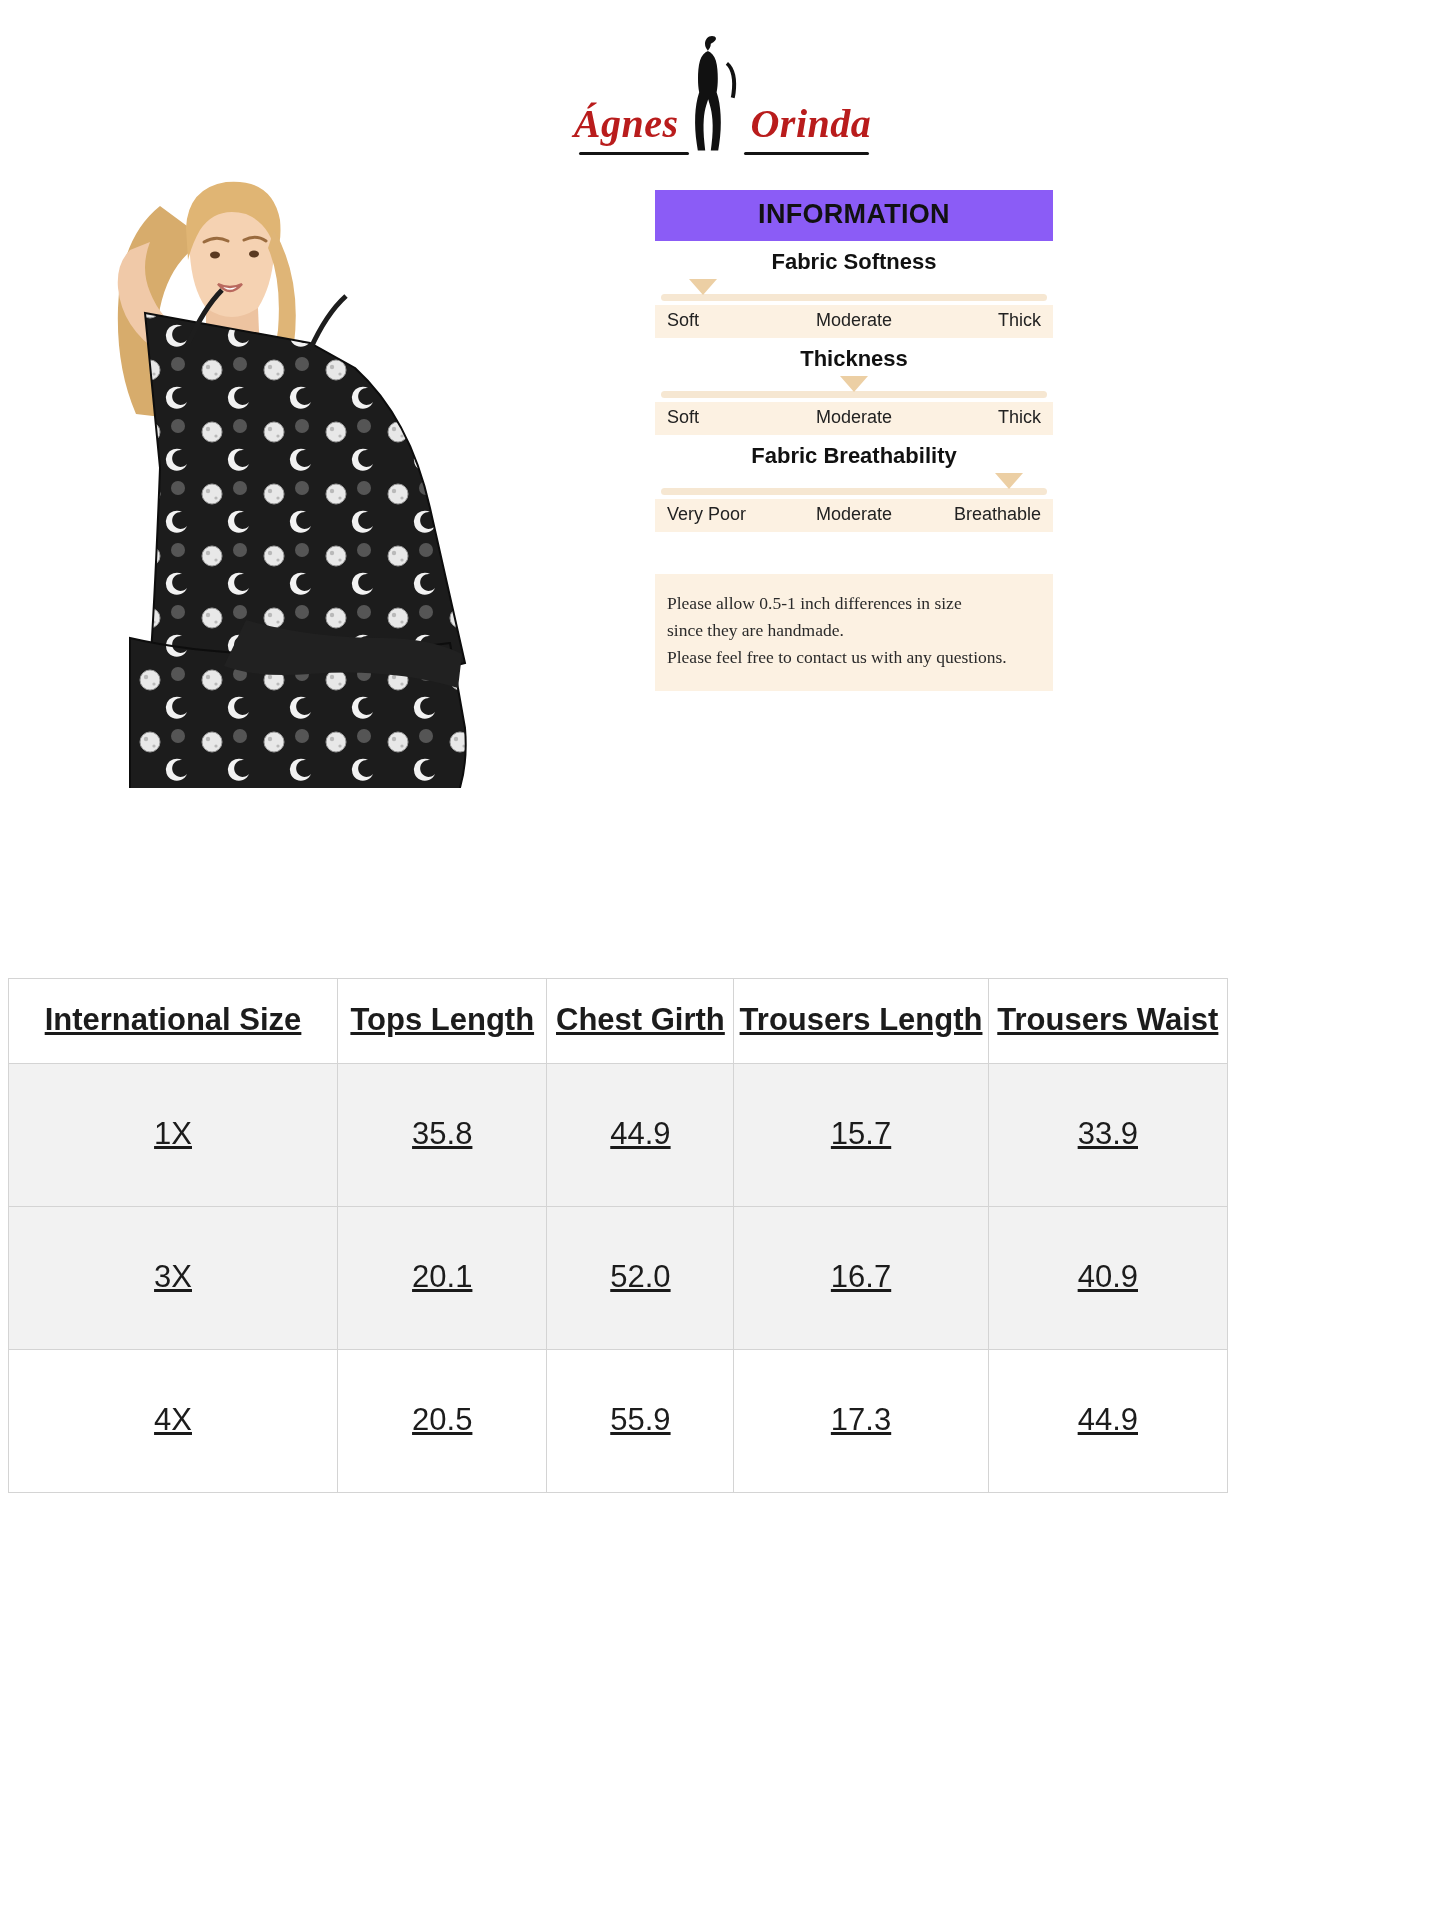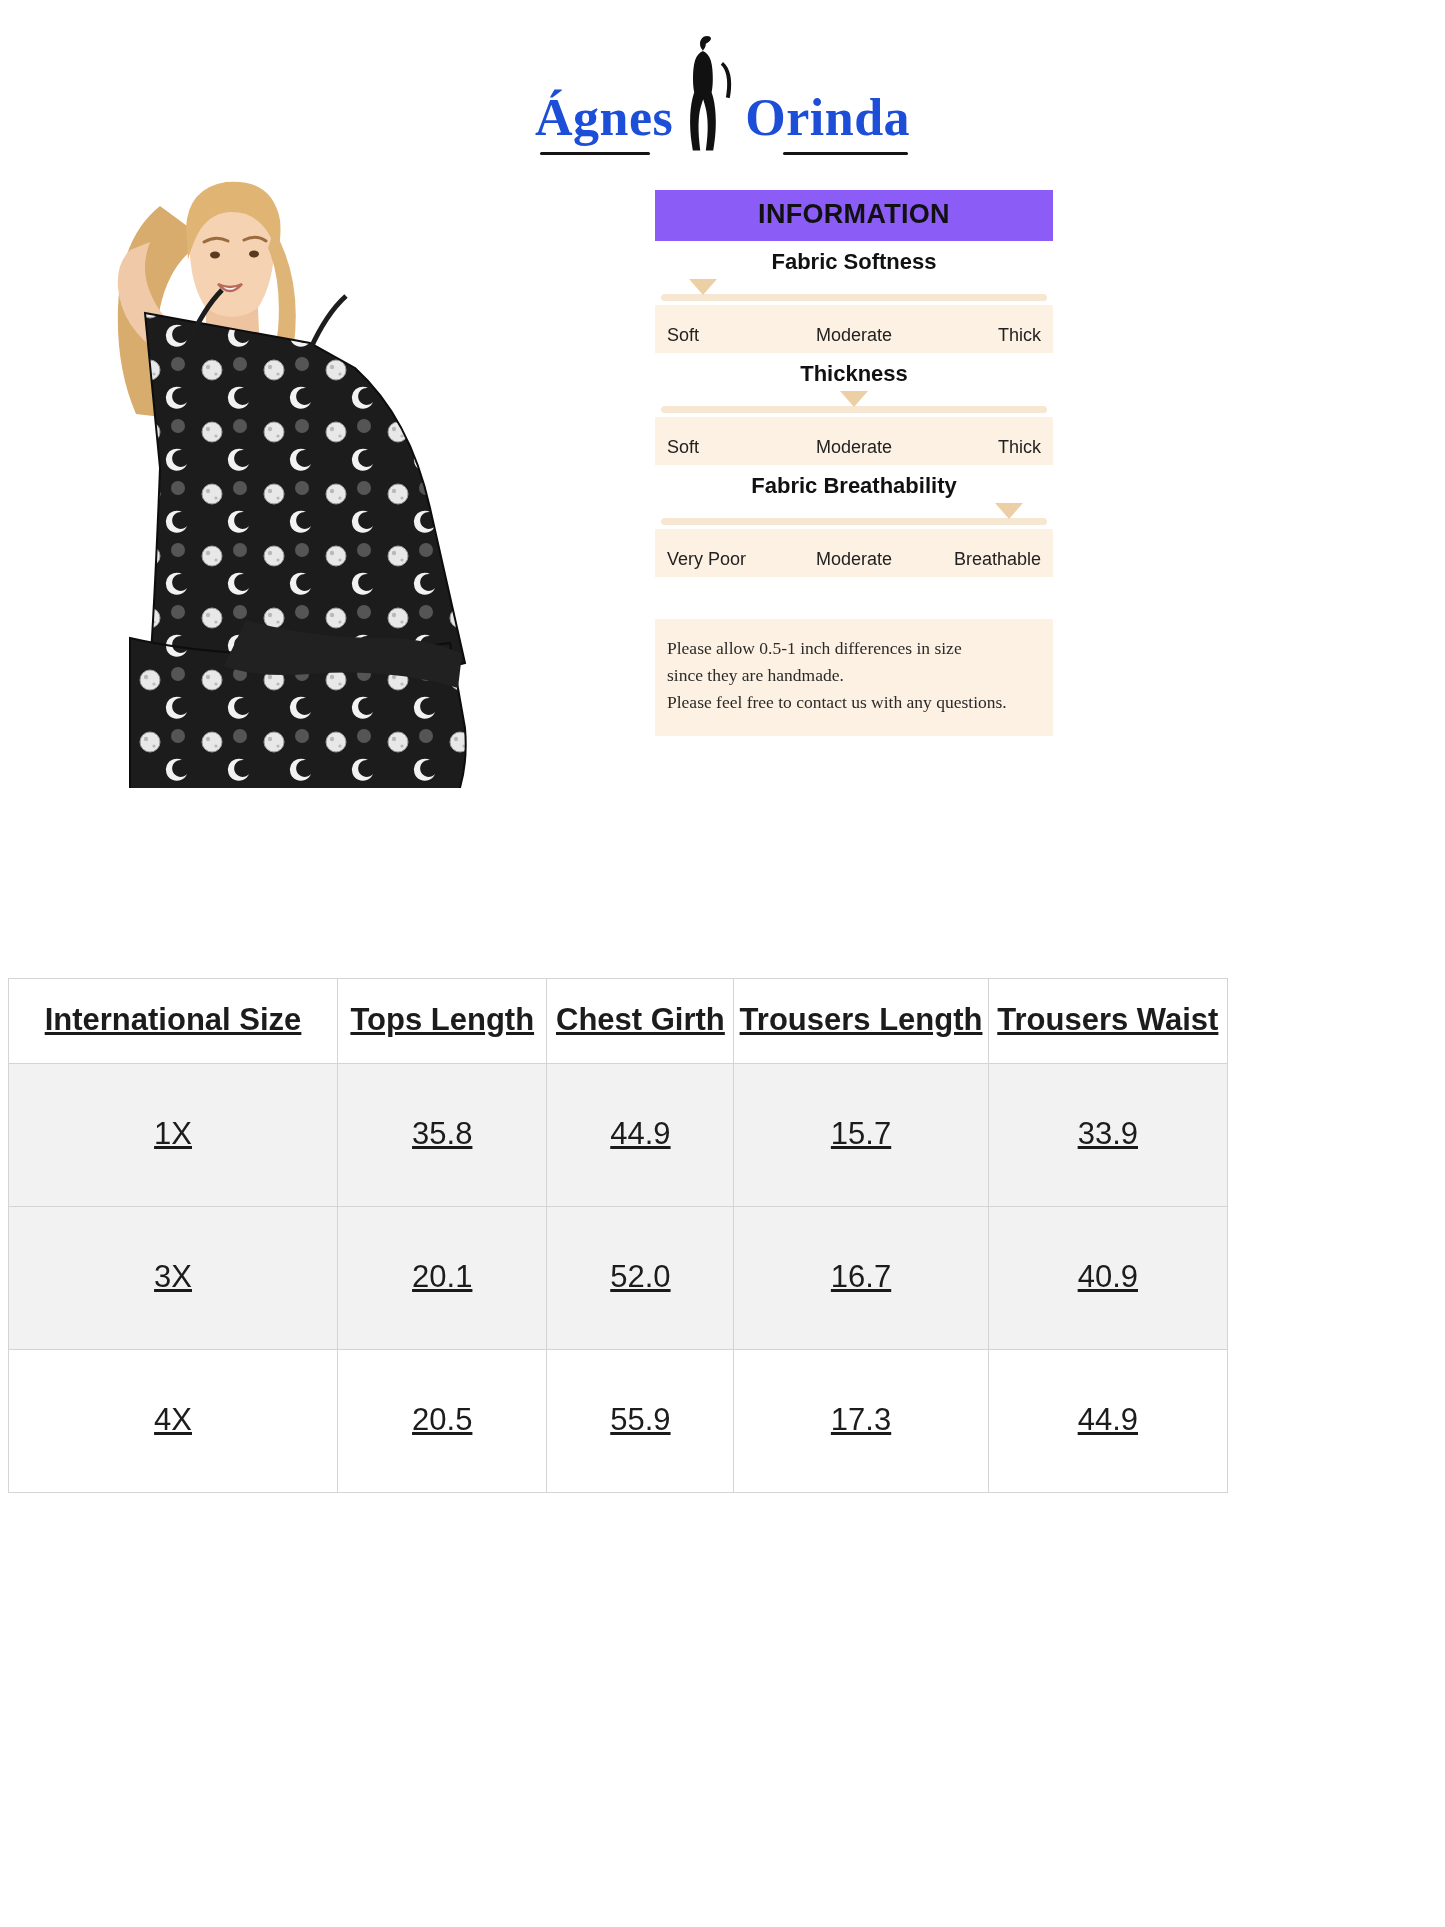--- a/index.html
+++ b/index.html
@@ -29,23 +29,24 @@
     justify-content: center;
   }
   .brand-inner {
     display: flex;
     align-items: flex-end;
     gap: 4px;
     height: 130px;
   }
   .brand-word {
     font-family: "Liberation Serif", serif;
-    font-size: 52px;
+    font-style: italic;
+    font-size: 40px;
     font-weight: 700;
-    color: #1d4ed8;
+    color: #b91c1c;
     letter-spacing: 0.5px;
     padding-bottom: 10px;
   }
   .brand-mark {
     position: relative;
     width: 64px;
     height: 125px;
   }
   .brand-mark svg { display: block; }
   .brand-underline {
@@ -120,21 +121,21 @@
     border-left: 14px solid transparent;
     border-right: 14px solid transparent;
     border-top: 16px solid #eccfa4;
     transform: translateX(-14px);
   }
   .meter-scale {
     display: flex;
     background: #fcf1e2;
     font-size: 18px;
     color: #222;
-    padding: 20px 12px 7px;
+    padding: 5px 12px 7px;
   }
   .meter-scale span { flex: 1; text-align: center; }
   .meter-scale span:first-child { text-align: left; }
   .meter-scale span:last-child { text-align: right; }
 
   .note {
     margin-top: 42px;
     background: #fcf1e2;
     padding: 16px 12px 20px;
     font-family: "Liberation Serif", serif;

